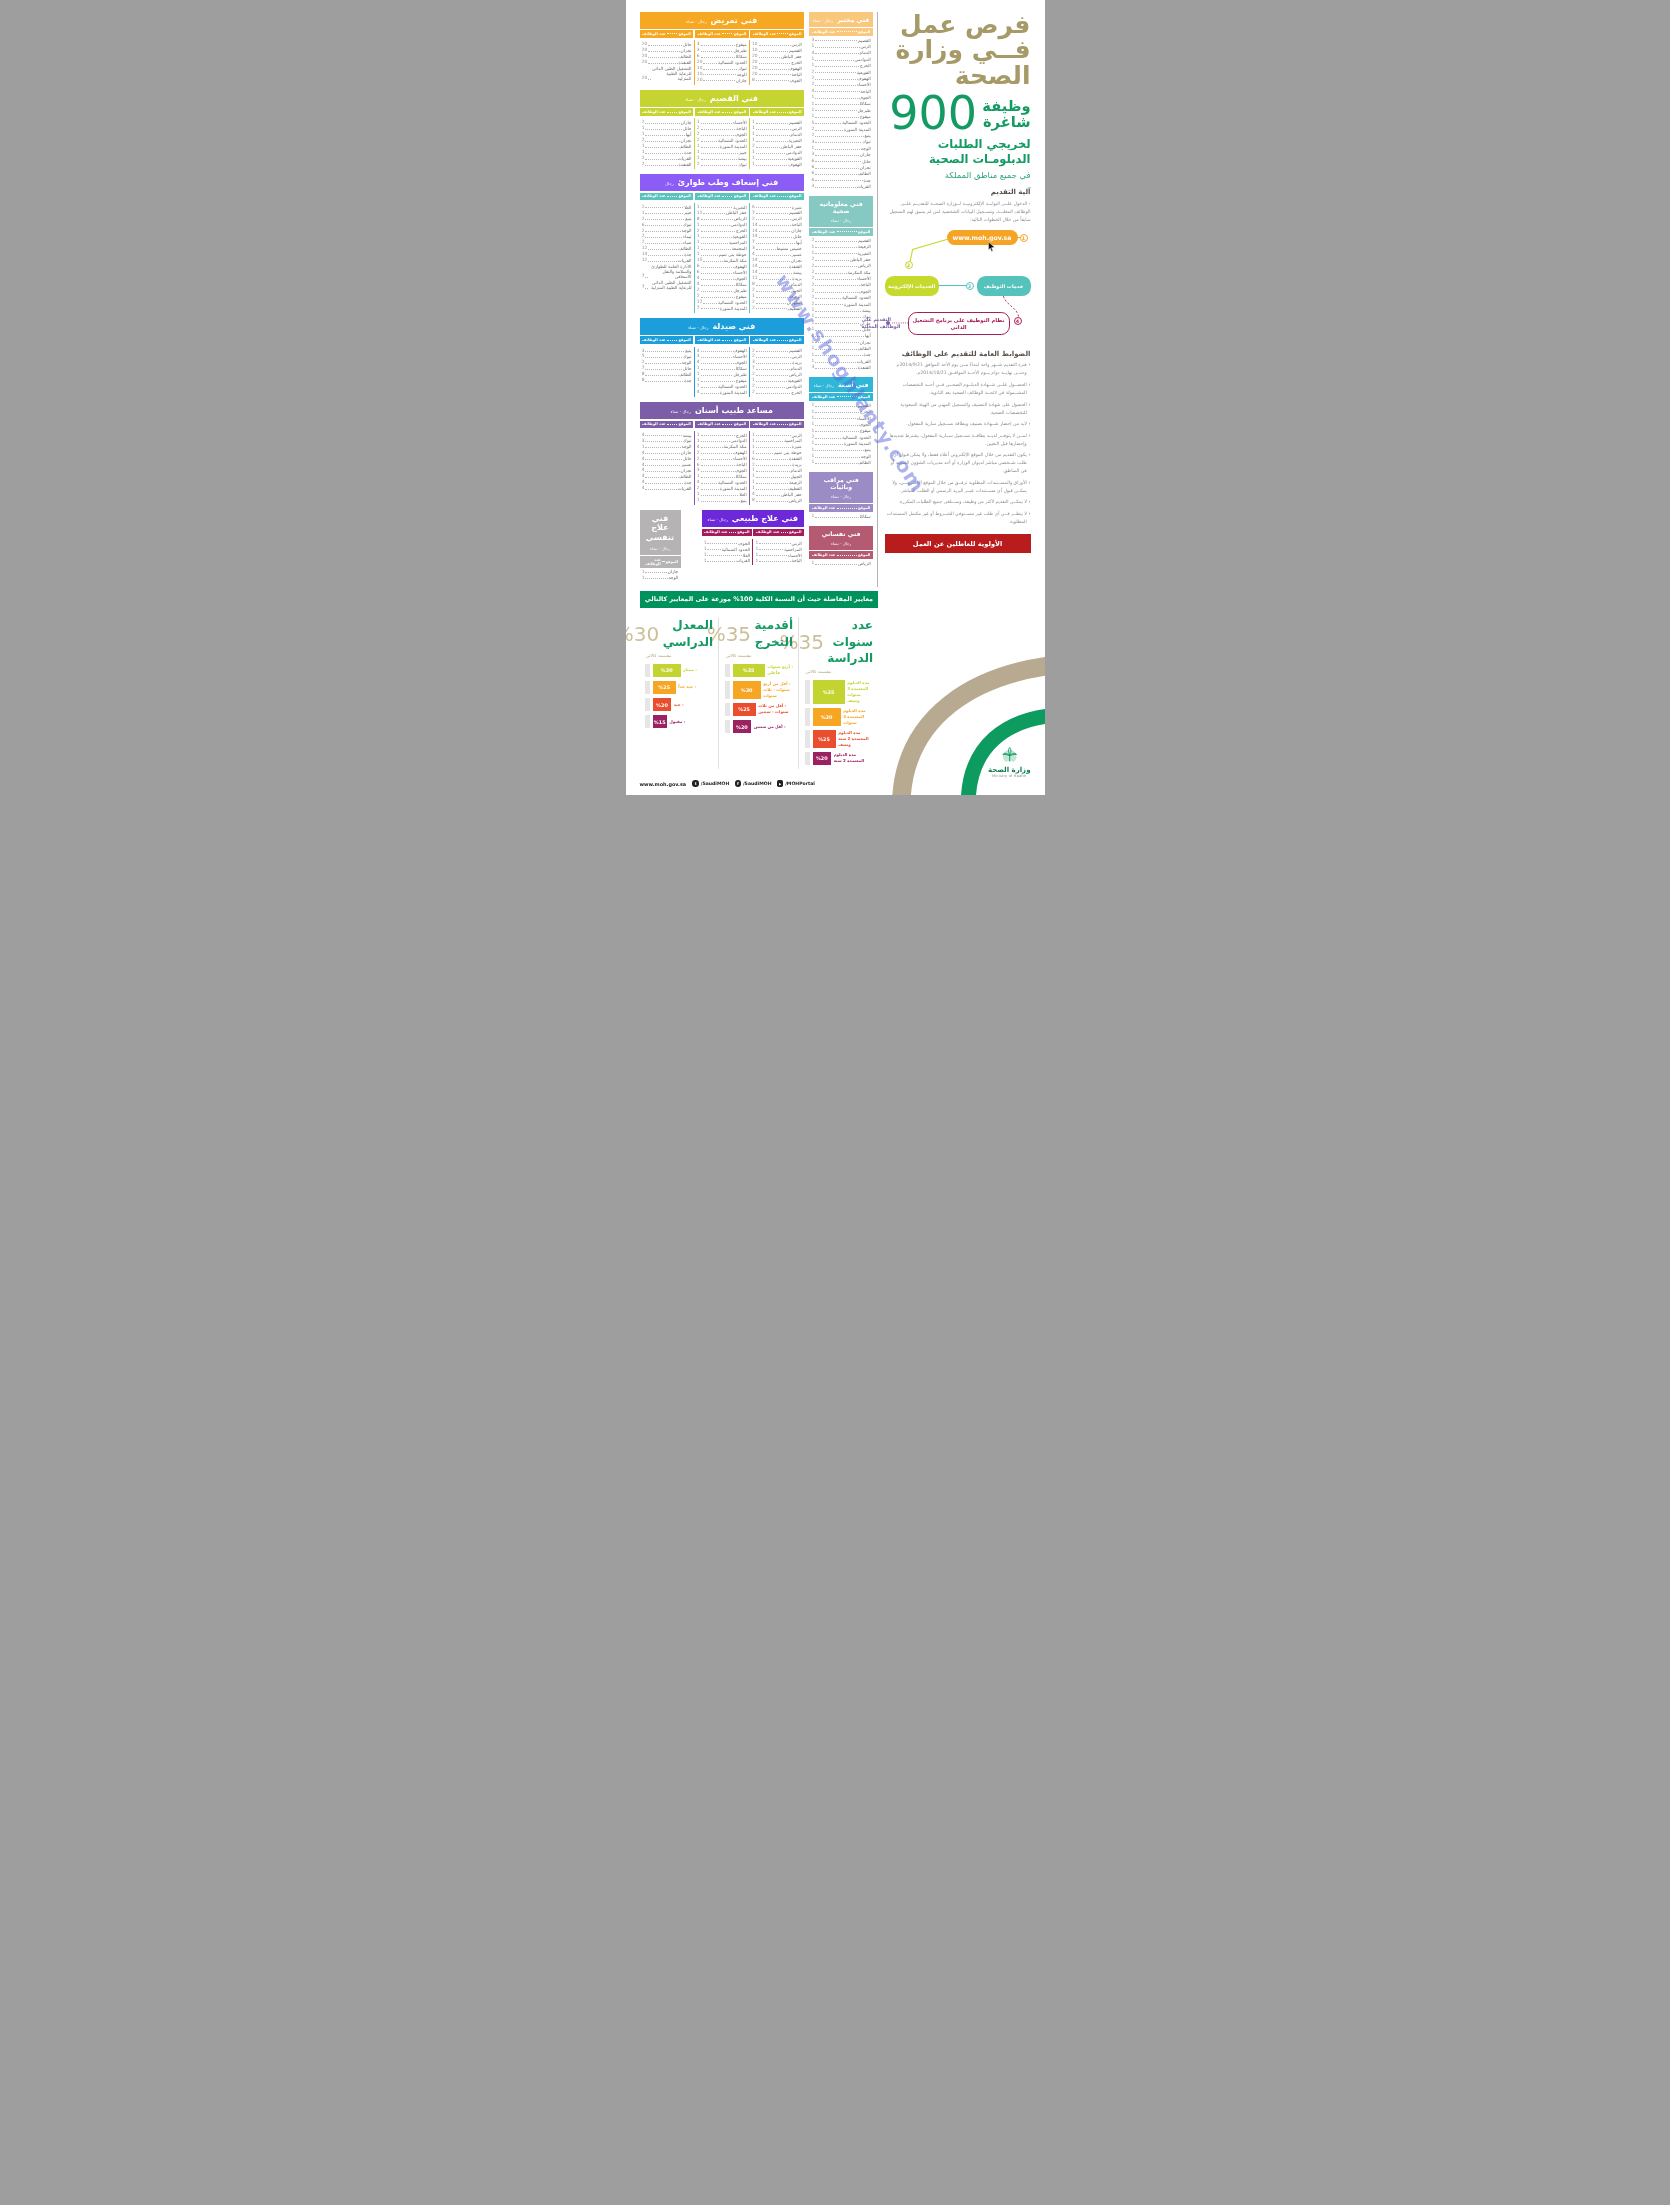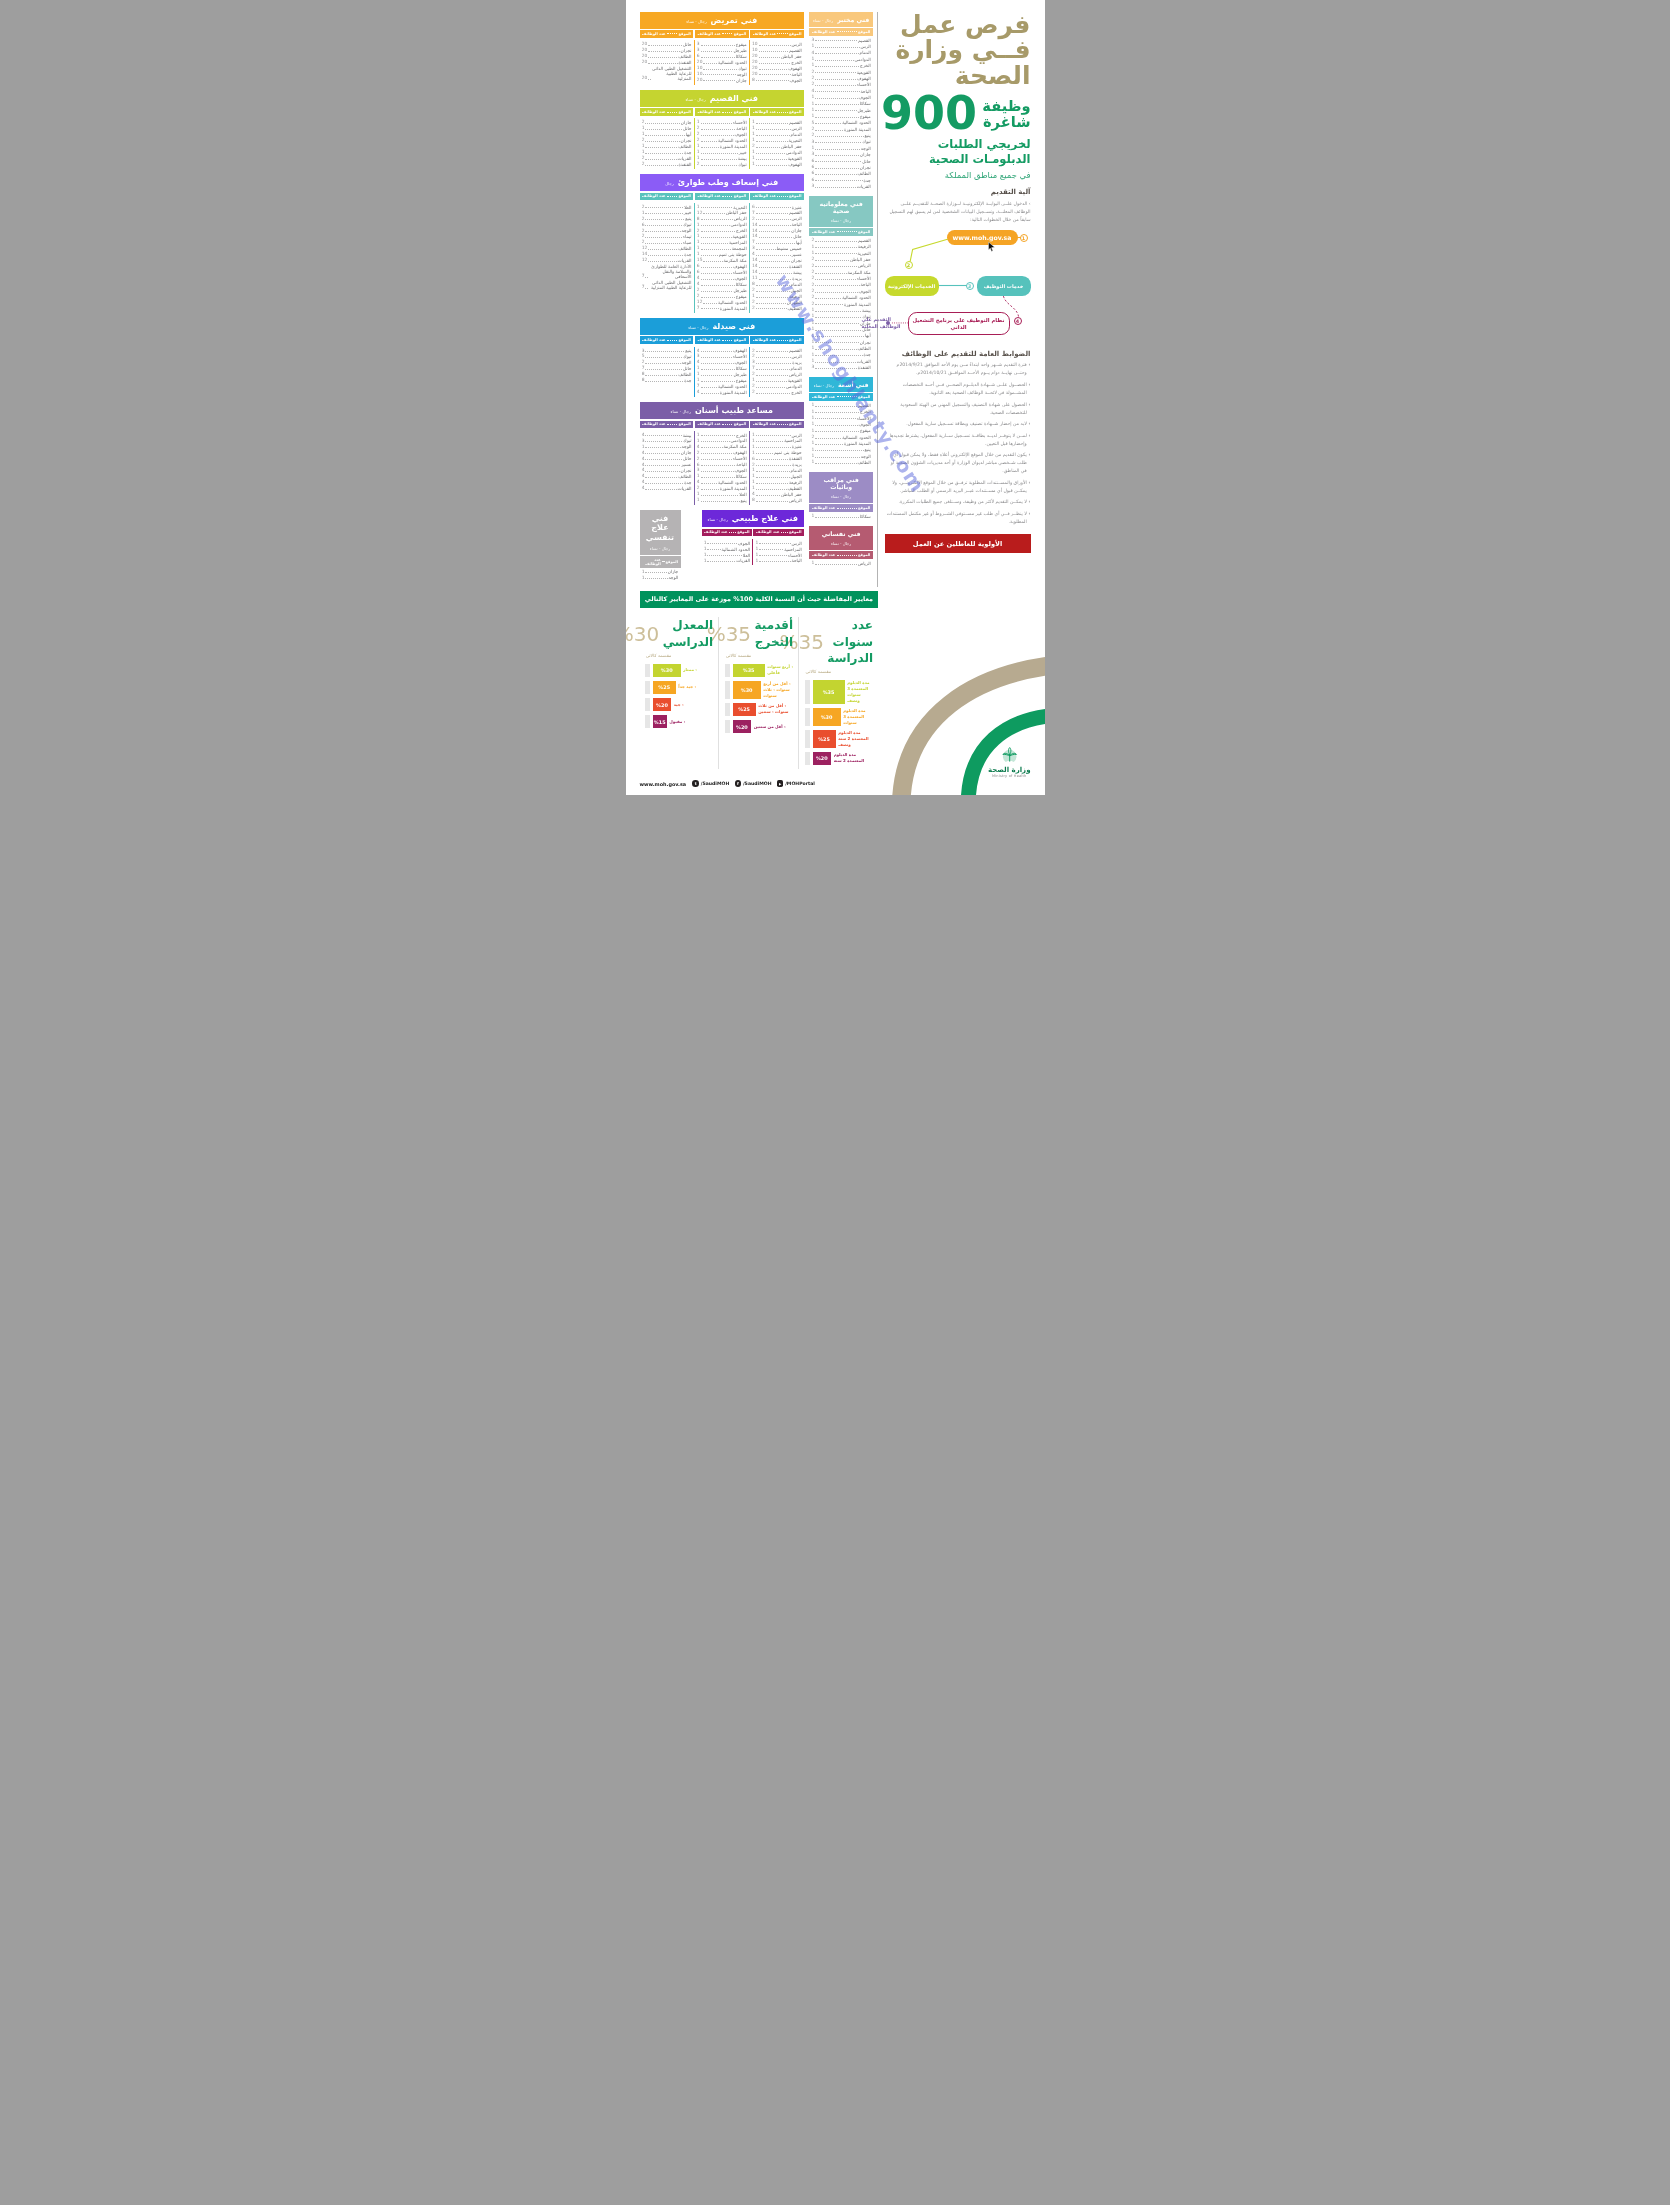--- a/index.html
+++ b/index.html
@@ -6,21 +6,21 @@
   body{background:#9e9e9e;font-family:"DejaVu Sans",sans-serif;display:flex;justify-content:center}
   .page{position:relative;width:419px;min-height:688px;background:#fff;overflow:hidden;padding:11.5px 14px 0}
   .main{display:flex;gap:6.2px;position:relative;z-index:2}
 
   
   .sidebar{width:146px;flex:none}
   .gold{color:#a79a69;font-weight:bold;font-size:25px;line-height:1.02;text-align:right}
   .gold span{display:block}
   .ninek{display:flex;align-items:center;justify-content:flex-start;gap:5.3px;margin-top:7px;color:#149b63}
   .vacword{display:flex;flex-direction:column;font-size:14.6px;font-weight:bold;line-height:1.12}
-  .bignum{font-size:46px;font-weight:bold;line-height:.82;direction:ltr}
+  .bignum{font-size:46px;font-weight:normal;line-height:.82;direction:ltr}
   .aud{color:#149b63;font-size:11.5px;font-weight:bold;line-height:1.3;text-align:right;margin-top:4.4px}
   .aud span{display:block}
   .regions{color:#2fa577;font-size:8.4px;margin-top:2.6px;text-align:right}
   .h2{color:#57504a;font-size:7px;font-weight:bold;margin:8.8px 0 3.5px;text-align:right}
   .intro,.rule{color:#8c8c8e;font-size:4.6px;line-height:1.75;text-align:right}
   .rule{display:flex;gap:1.8px;margin-bottom:3.5px}
   .rbullet{font-weight:bold}
   .priority{background:#b91c1c;color:#fff;font-weight:bold;font-size:6.6px;text-align:center;padding:5.7px 3.5px;margin-top:8px}
 
   

